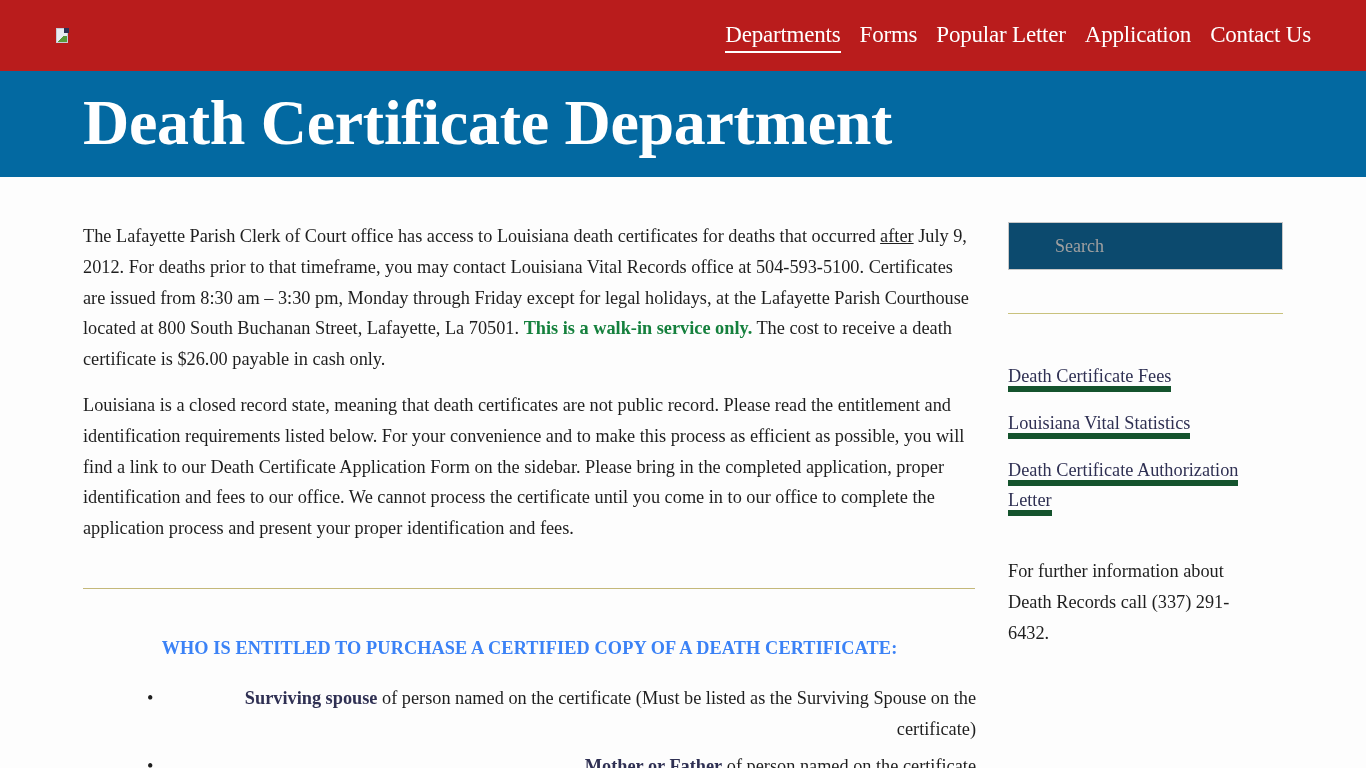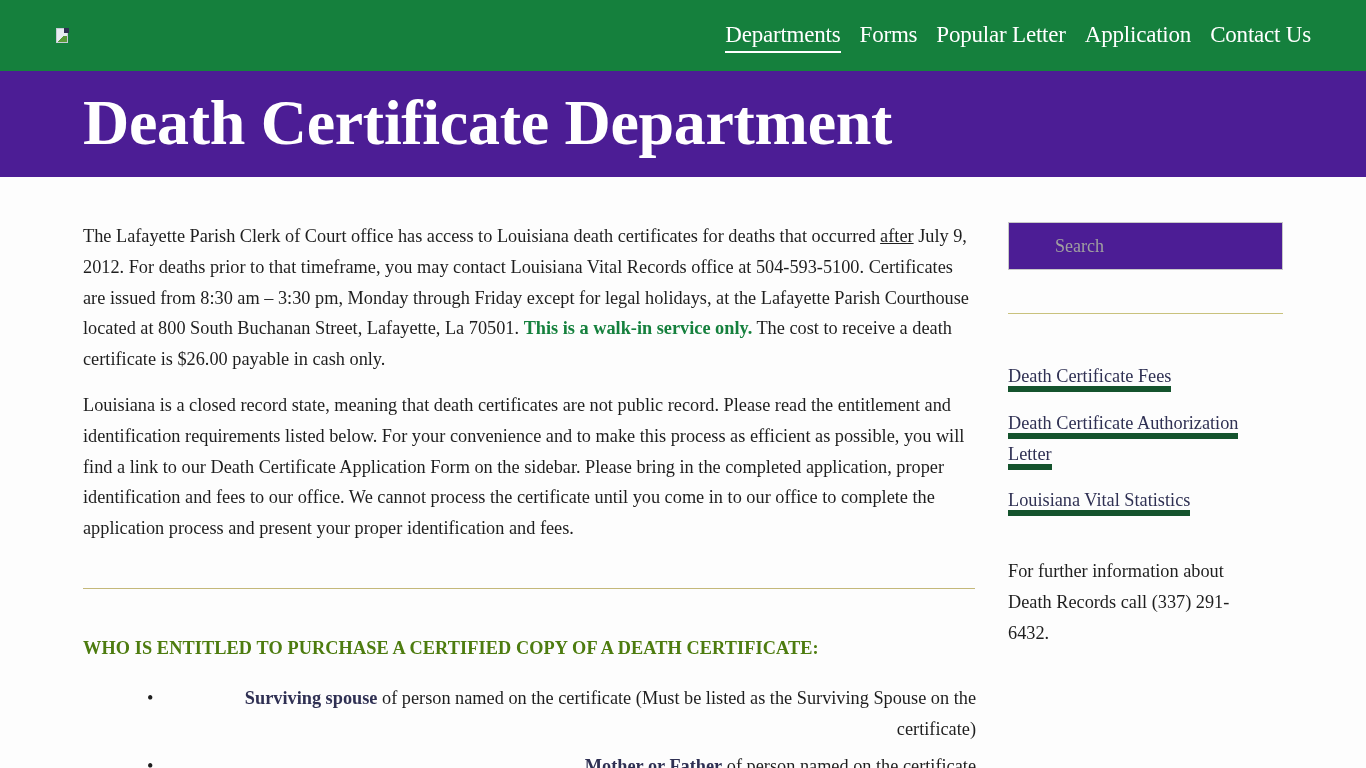--- a/index.html
+++ b/index.html
@@ -1,72 +1,72 @@
 <!DOCTYPE html>
 <html><head>
   <meta charset="utf-8">
   <style>
     * { box-sizing: border-box; margin: 0; padding: 0; }
     html, body { width: 1366px; height: 768px; overflow: hidden; background: #fdfdfd; }
     body { font-family: "Liberation Serif", "DejaVu Serif", serif; color: #1e1e1e; }
 
     .topbar {
       position: absolute; left: 0; top: 0; width: 1366px; height: 71px;
-      background: #15803d;
+      background: #b91c1c;
     }
     .logo {
       position: absolute; left: 55px; top: 28px; width: 16px; height: 16px;
     }
     .logo .page { position: absolute; left: 1px; top: 0; width: 12px; height: 15px; background: #e8ecf2; border: 1px solid #c6ccd6; }
     .logo .hill { position: absolute; left: 2px; top: 8px; width: 10px; height: 6px; background: linear-gradient(135deg, transparent 40%, #5a9a3a 40%); }
     .logo .fold { position: absolute; left: 9px; top: 0; width: 5px; height: 5px; background: #2f3053; }
 
     .nav { position: absolute; right: 55px; top: 20px; display: flex; gap: 19px; }
     .nav a {
       color: #ffffff; text-decoration: none; font-size: 23px; line-height: 30px;
       letter-spacing: -0.2px; display: block; padding-bottom: 1px;
     }
     .nav a.active { border-bottom: 2px solid #ffffff; }
 
     .hero {
       position: absolute; left: 0; top: 71px; width: 1366px; height: 106px;
-      background: #4c1d95;
+      background: #0369a1;
       text-decoration: underline;
     }
     .hero h1 {
       position: absolute; left: 83px; top: 14px; color: #ffffff;
       font-size: 64px; font-weight: bold; line-height: 76px; letter-spacing: -0.3px;
       white-space: nowrap;
     }
 
     .main { position: absolute; left: 83px; top: 221px; width: 893px; }
     .main p {
       font-size: 18.3px; line-height: 30.8px; color: #1e1e1e; margin-bottom: 15px;
     }
     .main p u { }
     .main p b.accent { color: #15803d; font-weight: bold; }
     .divider { height: 1px; background: #c4b87a; margin-top: 44px; width: 892px; }
     .section-title {
-      margin-top: 47px; font-size: 18.3px; font-weight: bold; color: #4d7c0f;
-      letter-spacing: 0.1px; line-height: 24px;
+      margin-top: 47px; font-size: 18.3px; font-weight: bold; color: #3b82f6;
+      letter-spacing: 0.1px; line-height: 24px; text-align: center;
     }
     .main ul { list-style: none; margin-top: 23px; padding-left: 64px; }
     .main li {
       position: relative; padding-left: 16px; font-size: 18.3px; line-height: 30.8px;
       margin-bottom: 6px;
       text-align: right;
     }
     .main li::before {
       content: "\2022"; position: absolute; left: 0; top: 0; color: #1e1e1e;
     }
     .main li b { color: #2f3053; }
 
     .sidebar { position: absolute; left: 1008px; top: 222px; width: 275px; }
     .search-box {
-      width: 275px; height: 48px; border: 1px solid #c8c8c8; background: #4c1d95;
+      width: 275px; height: 48px; border: 1px solid #c8c8c8; background: #0c4a6e;
       font-family: "Liberation Serif", serif; font-size: 18px; color: #9a9a9a;
       padding-left: 46px; outline: none;
     }
     .search-box::placeholder { color: #a0a0a0; }
     .side-divider { height: 1px; background: #c9c27d; margin-top: 43px; width: 275px; }
     .side-links { margin-top: 47px; }
     .side-links a {
       display: inline; font-size: 18.3px; line-height: 30.8px; color: #2f3053;
       text-decoration: none; border-bottom: 6px solid #14532d;
     }
@@ -113,17 +113,17 @@
       <b>Mother or Father</b><span> of person named on the certificate</span>
     </li>
   </ul>
 </main>
 
 <aside class="sidebar">
   <input class="search-box" type="text" placeholder="Search" style="">
   <div class="side-divider"></div>
   <div class="side-links">
     <div class="item"><a>Death Certificate Fees</a></div>
+    <div class="item"><a>Louisiana Vital Statistics</a></div>
     <div class="item"><a>Death Certificate Authorization Letter</a></div>
-    <div class="item"><a>Louisiana Vital Statistics</a></div>
   </div>
   <p class="side-info">For further information about Death Records call (337) 291-6432.</p>
 </aside>
 
 </body></html>

